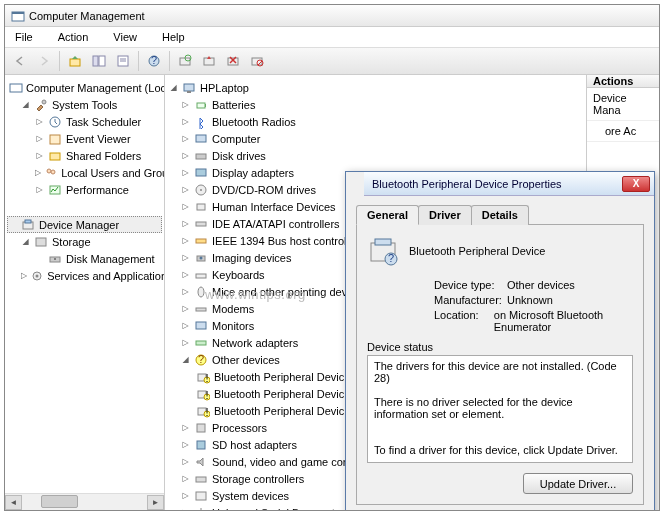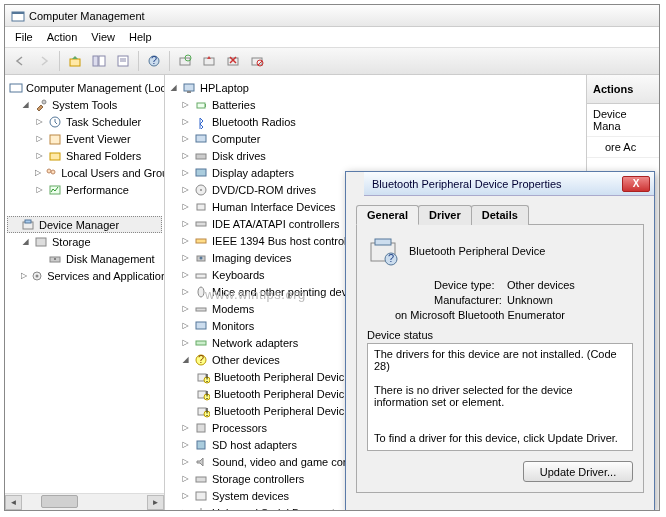--- a/index.html
+++ b/index.html
@@ -1,30 +1,30 @@
 <!DOCTYPE html>
 <html><head>
 <meta charset="utf-8">
 <style>
 * { box-sizing: border-box; font-family: 'Segoe UI', Tahoma, sans-serif; font-size: 11px; }
 body { margin: 0; padding: 4px; background: #fff; width: 666px; height: 517px; overflow: hidden; }
 .window { border: 1px solid #888; width: 656px; height: 507px; background: #fff; display: flex; flex-direction: column; justify-content: center; }
 .titlebar { height: 22px; background: linear-gradient(#fdfdfd,#e8e8e8); border-bottom: 1px solid #ccc; display: flex; align-items: center; padding: 0 6px; gap: 4px; }
 .titlebar .icon { width: 14px; height: 14px; }
-.menubar { height: 20px; display: flex; align-items: center; padding: 0 4px; gap: 2px; }
+.menubar { height: 20px; display: flex; align-items: center; padding: 0 4px; gap: 13px; }
 .menubar span { padding: 2px 6px; cursor: default; }
 .toolbar { height: 28px; border-top: 1px solid #ddd; border-bottom: 1px solid #ccc; background: linear-gradient(#f8f8f8,#e5e5e5); display: flex; align-items: center; padding: 0 4px; gap: 2px; }
 .toolbar .tbtn { width: 22px; height: 22px; display: flex; align-items: center; justify-content: center; border: 1px solid transparent; border-radius: 2px; }
 .toolbar .sep { width: 1px; height: 20px; background: #ccc; margin: 0 2px; }
 .content { flex: 1; display: flex; position: relative; overflow: hidden; }
 .pane { border-right: 1px solid #ccc; overflow: auto; position: relative; }
 .pane.left { width: 160px; }
 .pane.mid { flex: 1; }
 .pane.right { width: 72px; border-right: none; }
-.actions-hdr { background: linear-gradient(#fafafa,#e8e8e8); border-bottom: 1px solid #ccc; padding: 8px 6px; font-weight: bold; }
+.actions-hdr { background: linear-gradient(#fafafa,#e8e8e8); border-bottom: 1px solid #ccc; padding: 0 6px; font-weight: bold; }
 .actions-sub { padding: 4px 6px; border-bottom: 1px solid #eee; }
 .tree { padding: 4px 2px; white-space: nowrap; }
 .trow { display: flex; align-items: center; height: 17px; gap: 3px; }
 .trow .exp { width: 9px; height: 9px; display: inline-flex; align-items: center; justify-content: center; font-size: 8px; color: #666; }
 .trow .ico { width: 16px; height: 16px; display: inline-flex; align-items: center; justify-content: center; }
 .trow.sel { background: #eee; border: 1px dotted #888; padding: 0; margin-top: 18px; }
 .ind0 { padding-left: 2px; } .ind1 { padding-left: 14px; } .ind2 { padding-left: 28px; }
 .scrollbar { position: absolute; bottom: 0; left: 0; right: 0; height: 17px; background: #f0f0f0; border-top: 1px solid #ddd; display: flex; align-items: center; }
 .scrollbar .track { flex: 1; height: 15px; background: #f0f0f0; position: relative; }
 .scrollbar .thumb { position: absolute; left: 15%; width: 30%; height: 13px; background: #d0d0d0; border: 1px solid #aaa; border-radius: 2px; }
@@ -537,20 +537,21 @@
           </div>
           <div class="prop-row">
               <span class="k">Device type:</span>
               <span>Other devices</span>
             </div>
           <div class="prop-row">
               <span class="k">Manufacturer:</span>
               <span>Unknown</span>
             </div>
           <div class="prop-row">
+              <span class="k">Location:</span>
               <span>on Microsoft Bluetooth Enumerator</span>
             </div>
           <div class="fieldset-label">Device status</div>
           <textarea class="status-box" readonly="" style="">The drivers for this device are not installed. (Code 28)
 
 There is no driver selected for the device information set or element.
 
 
 To find a driver for this device, click Update Driver.</textarea>
           <div style="text-align:right;margin-top:8px">

